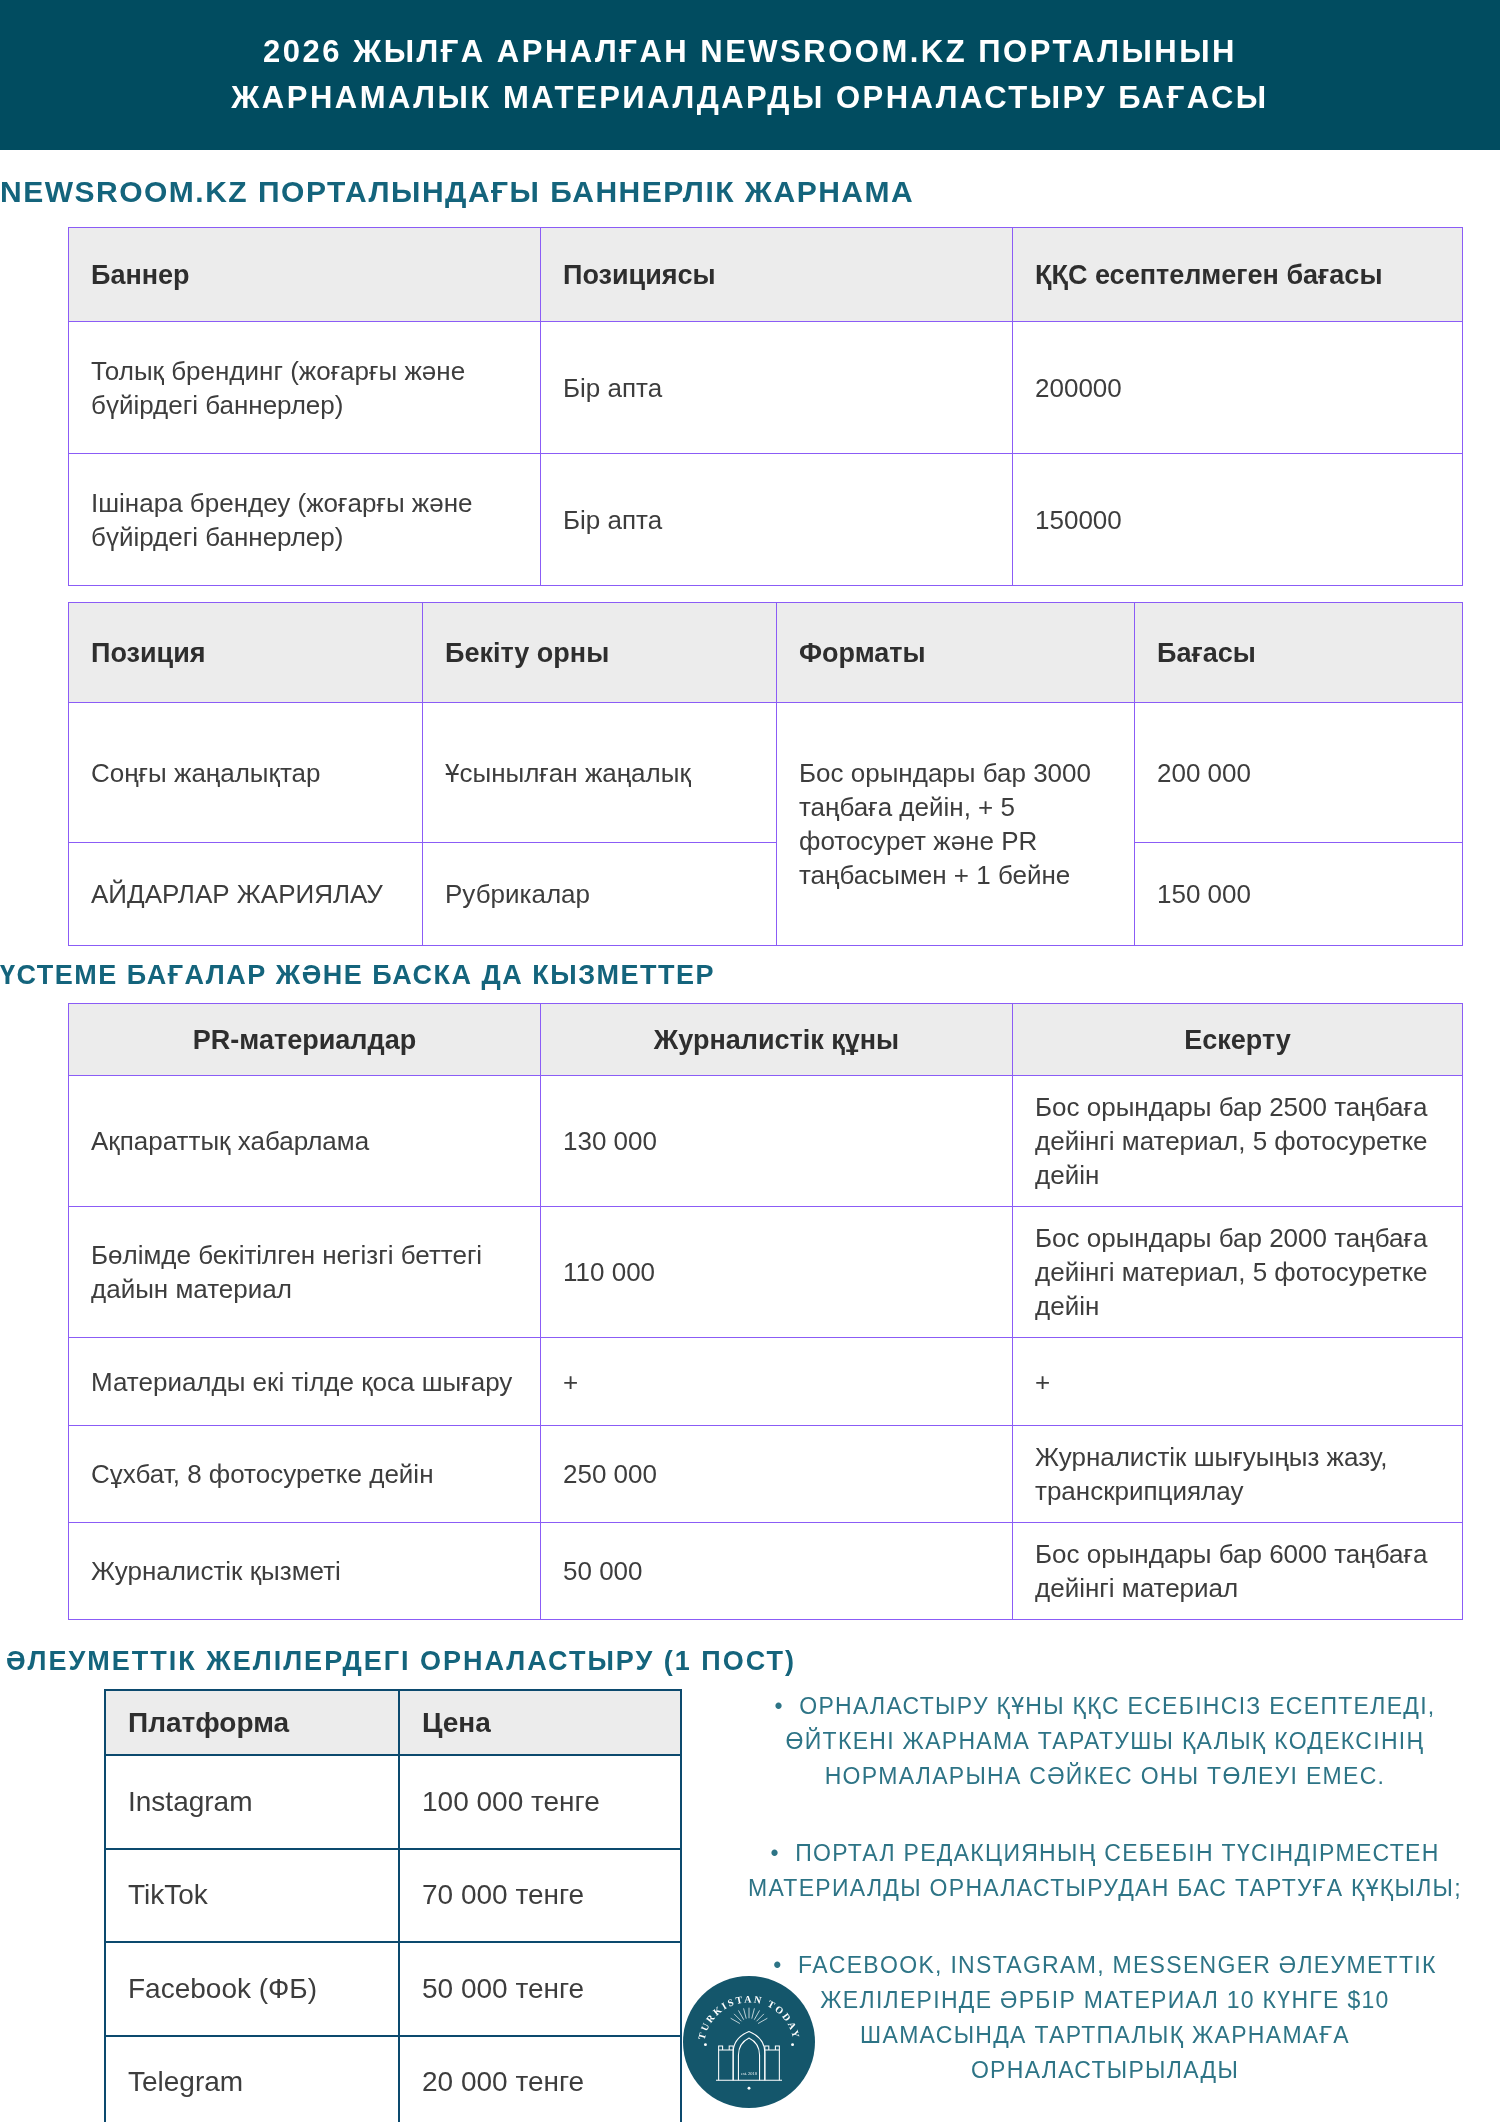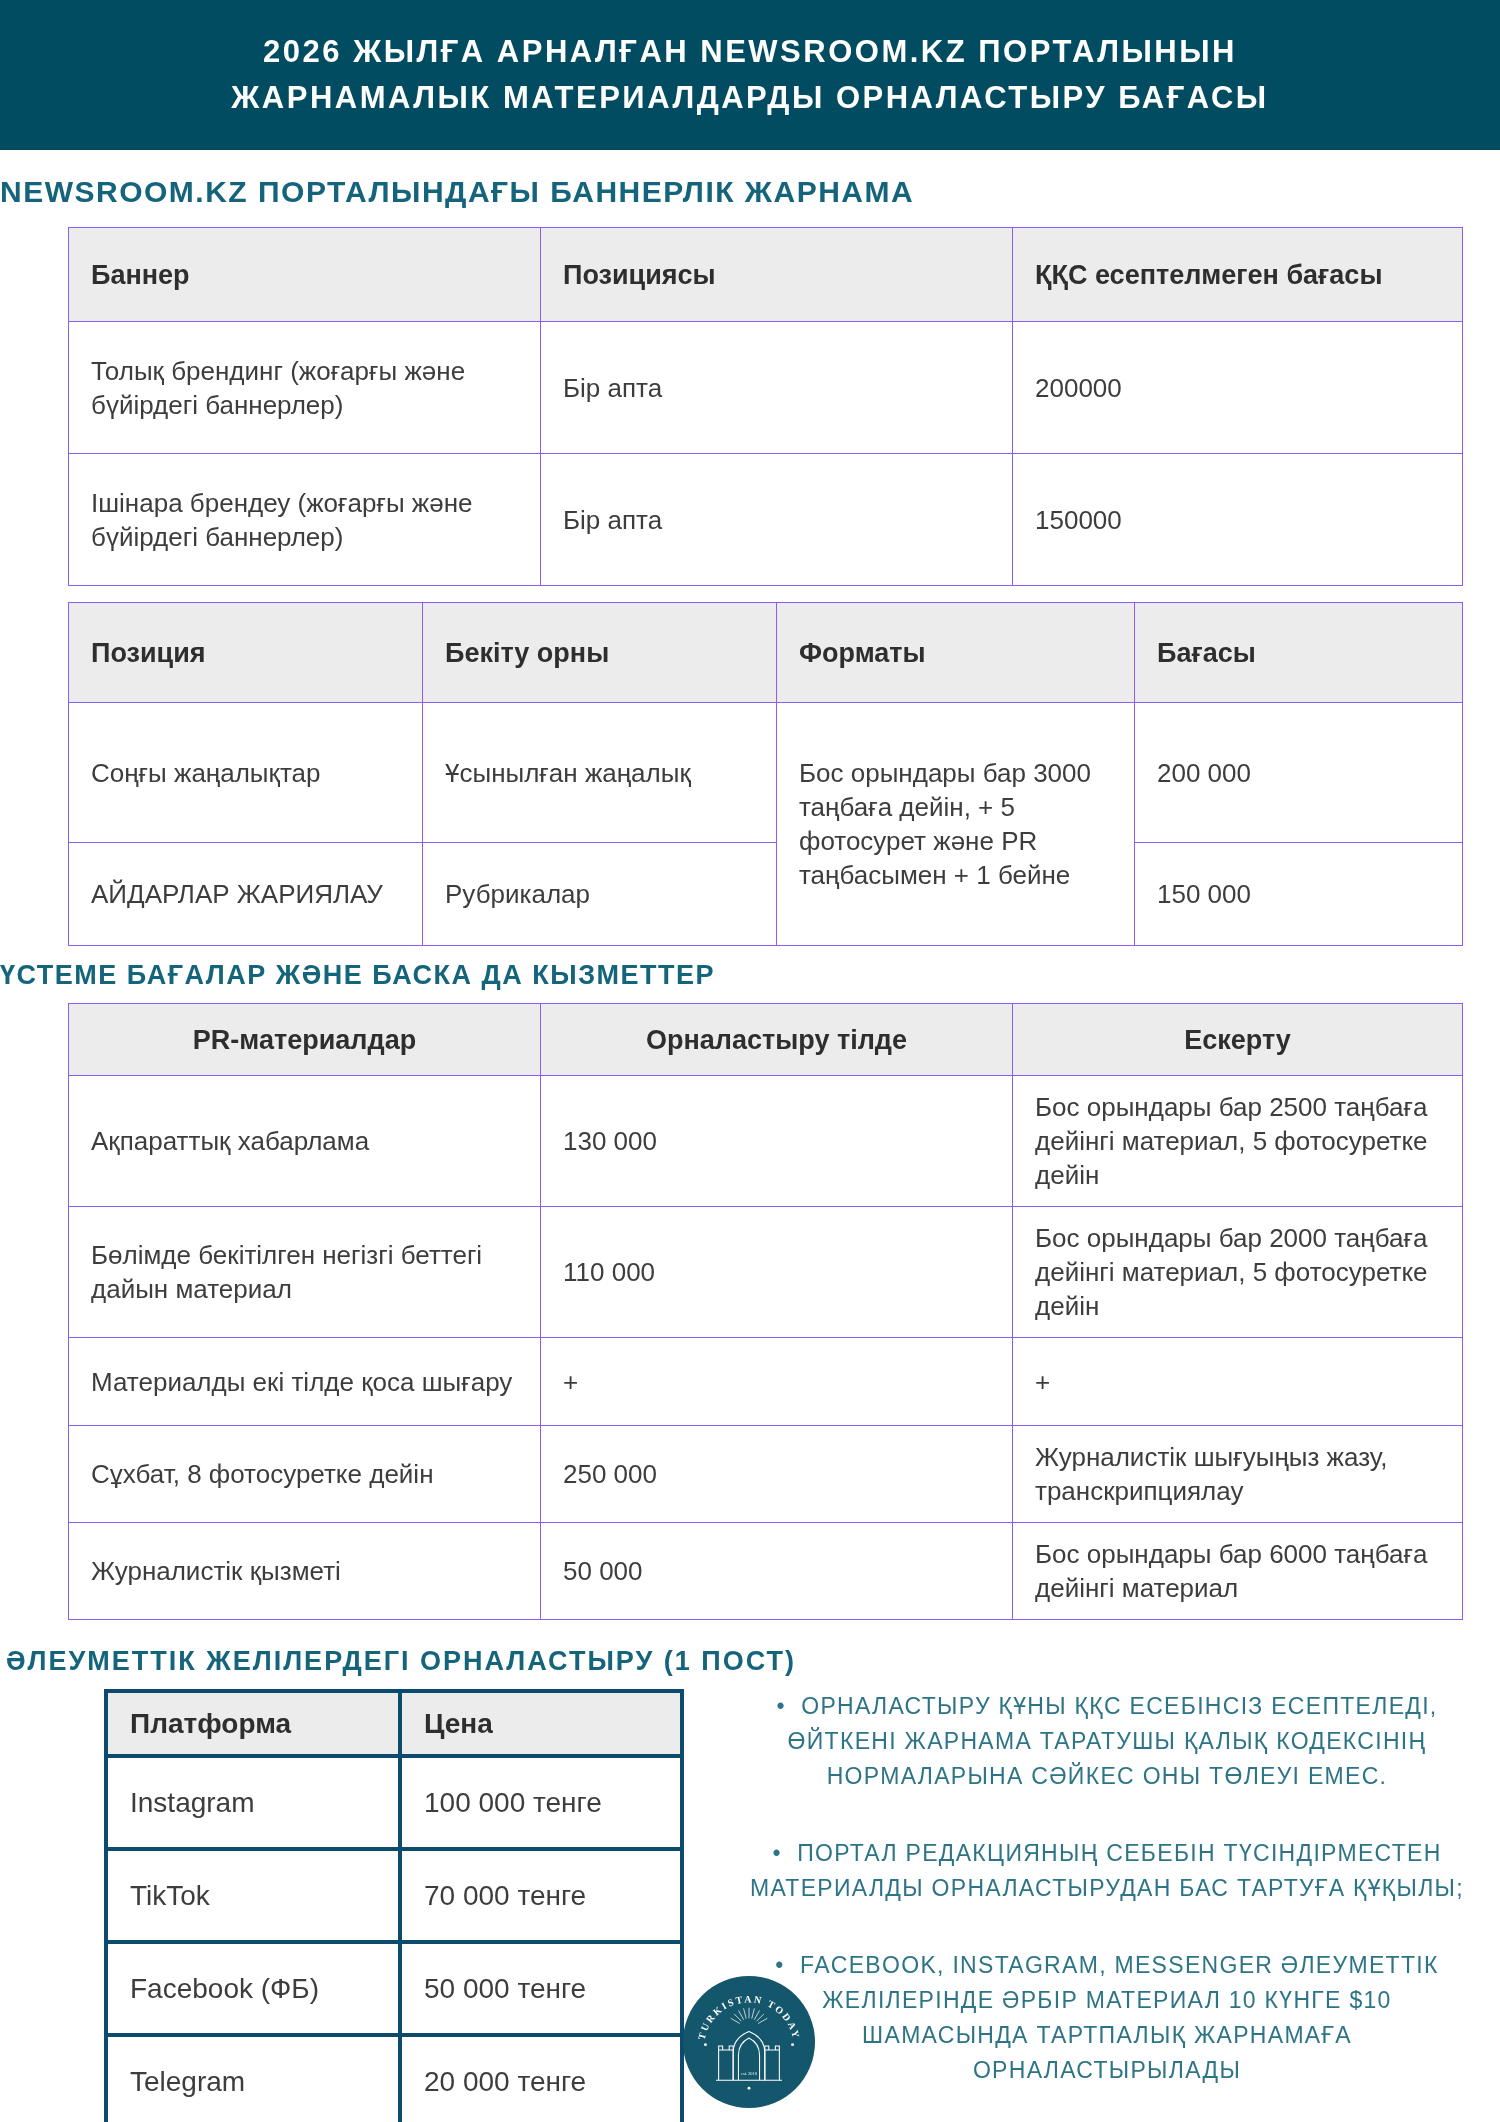--- a/index.html
+++ b/index.html
@@ -84,21 +84,21 @@
 
   table.t4 {
     border-collapse: collapse;
     table-layout: fixed;
     margin-left: 104px;
     width: 576px;
     font-size: 28px;
     color: #3d3d3d;
   }
   table.t4 th, table.t4 td {
-    border: 4px solid #0c4a6e;
+    border: 2px solid #0c4a6e;
     padding: 10px 22px;
     text-align: left;
     vertical-align: middle;
   }
   table.t4 th { background: #ececec; font-weight: 700; color: #2e2e2e; height: 65px; }
   table.t4 td { height: 66px; }
 
   .notes-col { width: 740px; margin-left: 60px; padding-right: 14px; }
   .notes-list { list-style: none; }
   .notes-list li {
@@ -190,21 +190,21 @@
 
 <table class="pricing t3">
   <colgroup>
       <col style="width:472px">
       <col style="width:472px">
       <col style="width:450px">
     </colgroup>
   <thead>
     <tr>
       <th>PR-материалдар</th>
-      <th>Орналастыру тілде</th>
+      <th>Журналистік құны</th>
       <th>Ескерту</th>
     </tr>
   </thead>
   <tbody>
     <tr>
       <td class="h3">Ақпараттық хабарлама</td>
       <td class="h3 num">130 000</td>
       <td class="h3">Бос орындары бар 2500 таңбаға дейінгі материал, 5 фотосуретке дейін</td>
     </tr>
     <tr>

